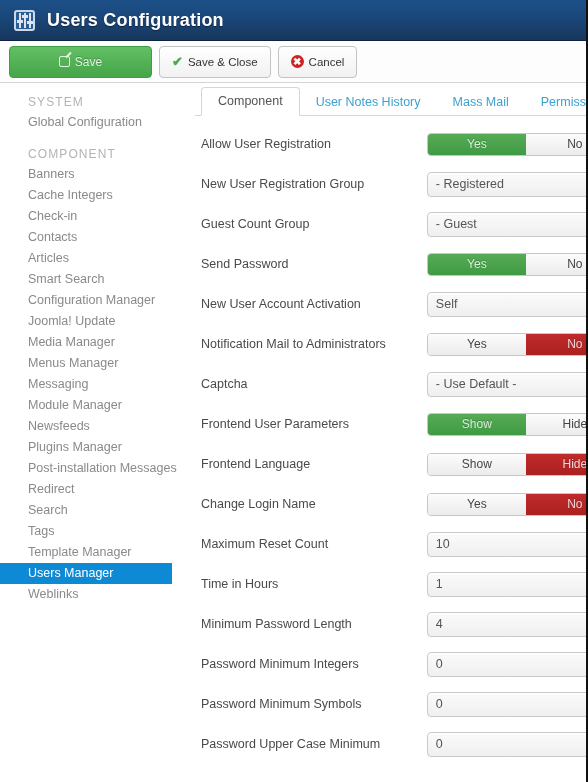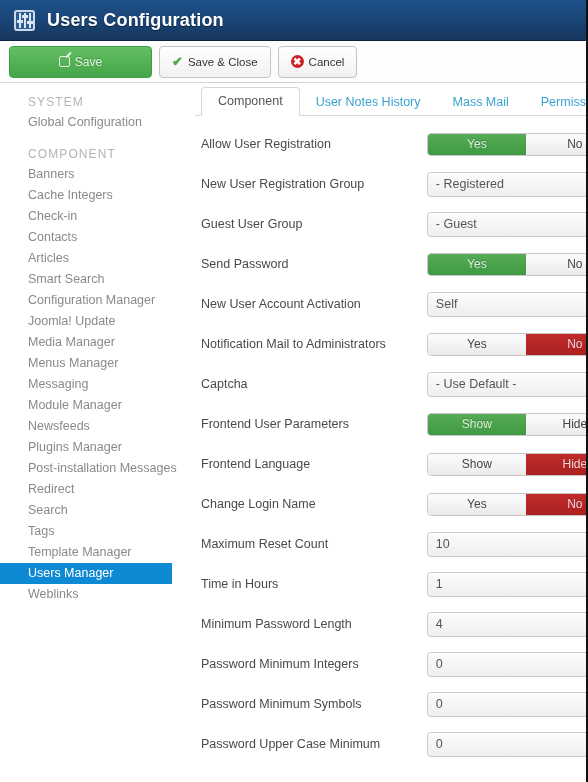--- a/index.html
+++ b/index.html
@@ -337,21 +337,21 @@
           </div>
           <div class="row">
             <div class="label">New User Registration Group</div>
             <div class="ctrl" style="margin-left: auto;">
               <div class="select">
                 <span>- Registered</span>
               </div>
             </div>
           </div>
           <div class="row">
-            <div class="label">Guest User Group</div>
+            <div class="label">Guest Count Group</div>
             <div class="ctrl" style="margin-left: auto;">
               <div class="select">
                 <span>- Guest</span>
               </div>
             </div>
           </div>
           <div class="row">
             <div class="label">Send Password</div>
             <div class="ctrl" style="margin-left: auto;">
               <div class="toggle">

